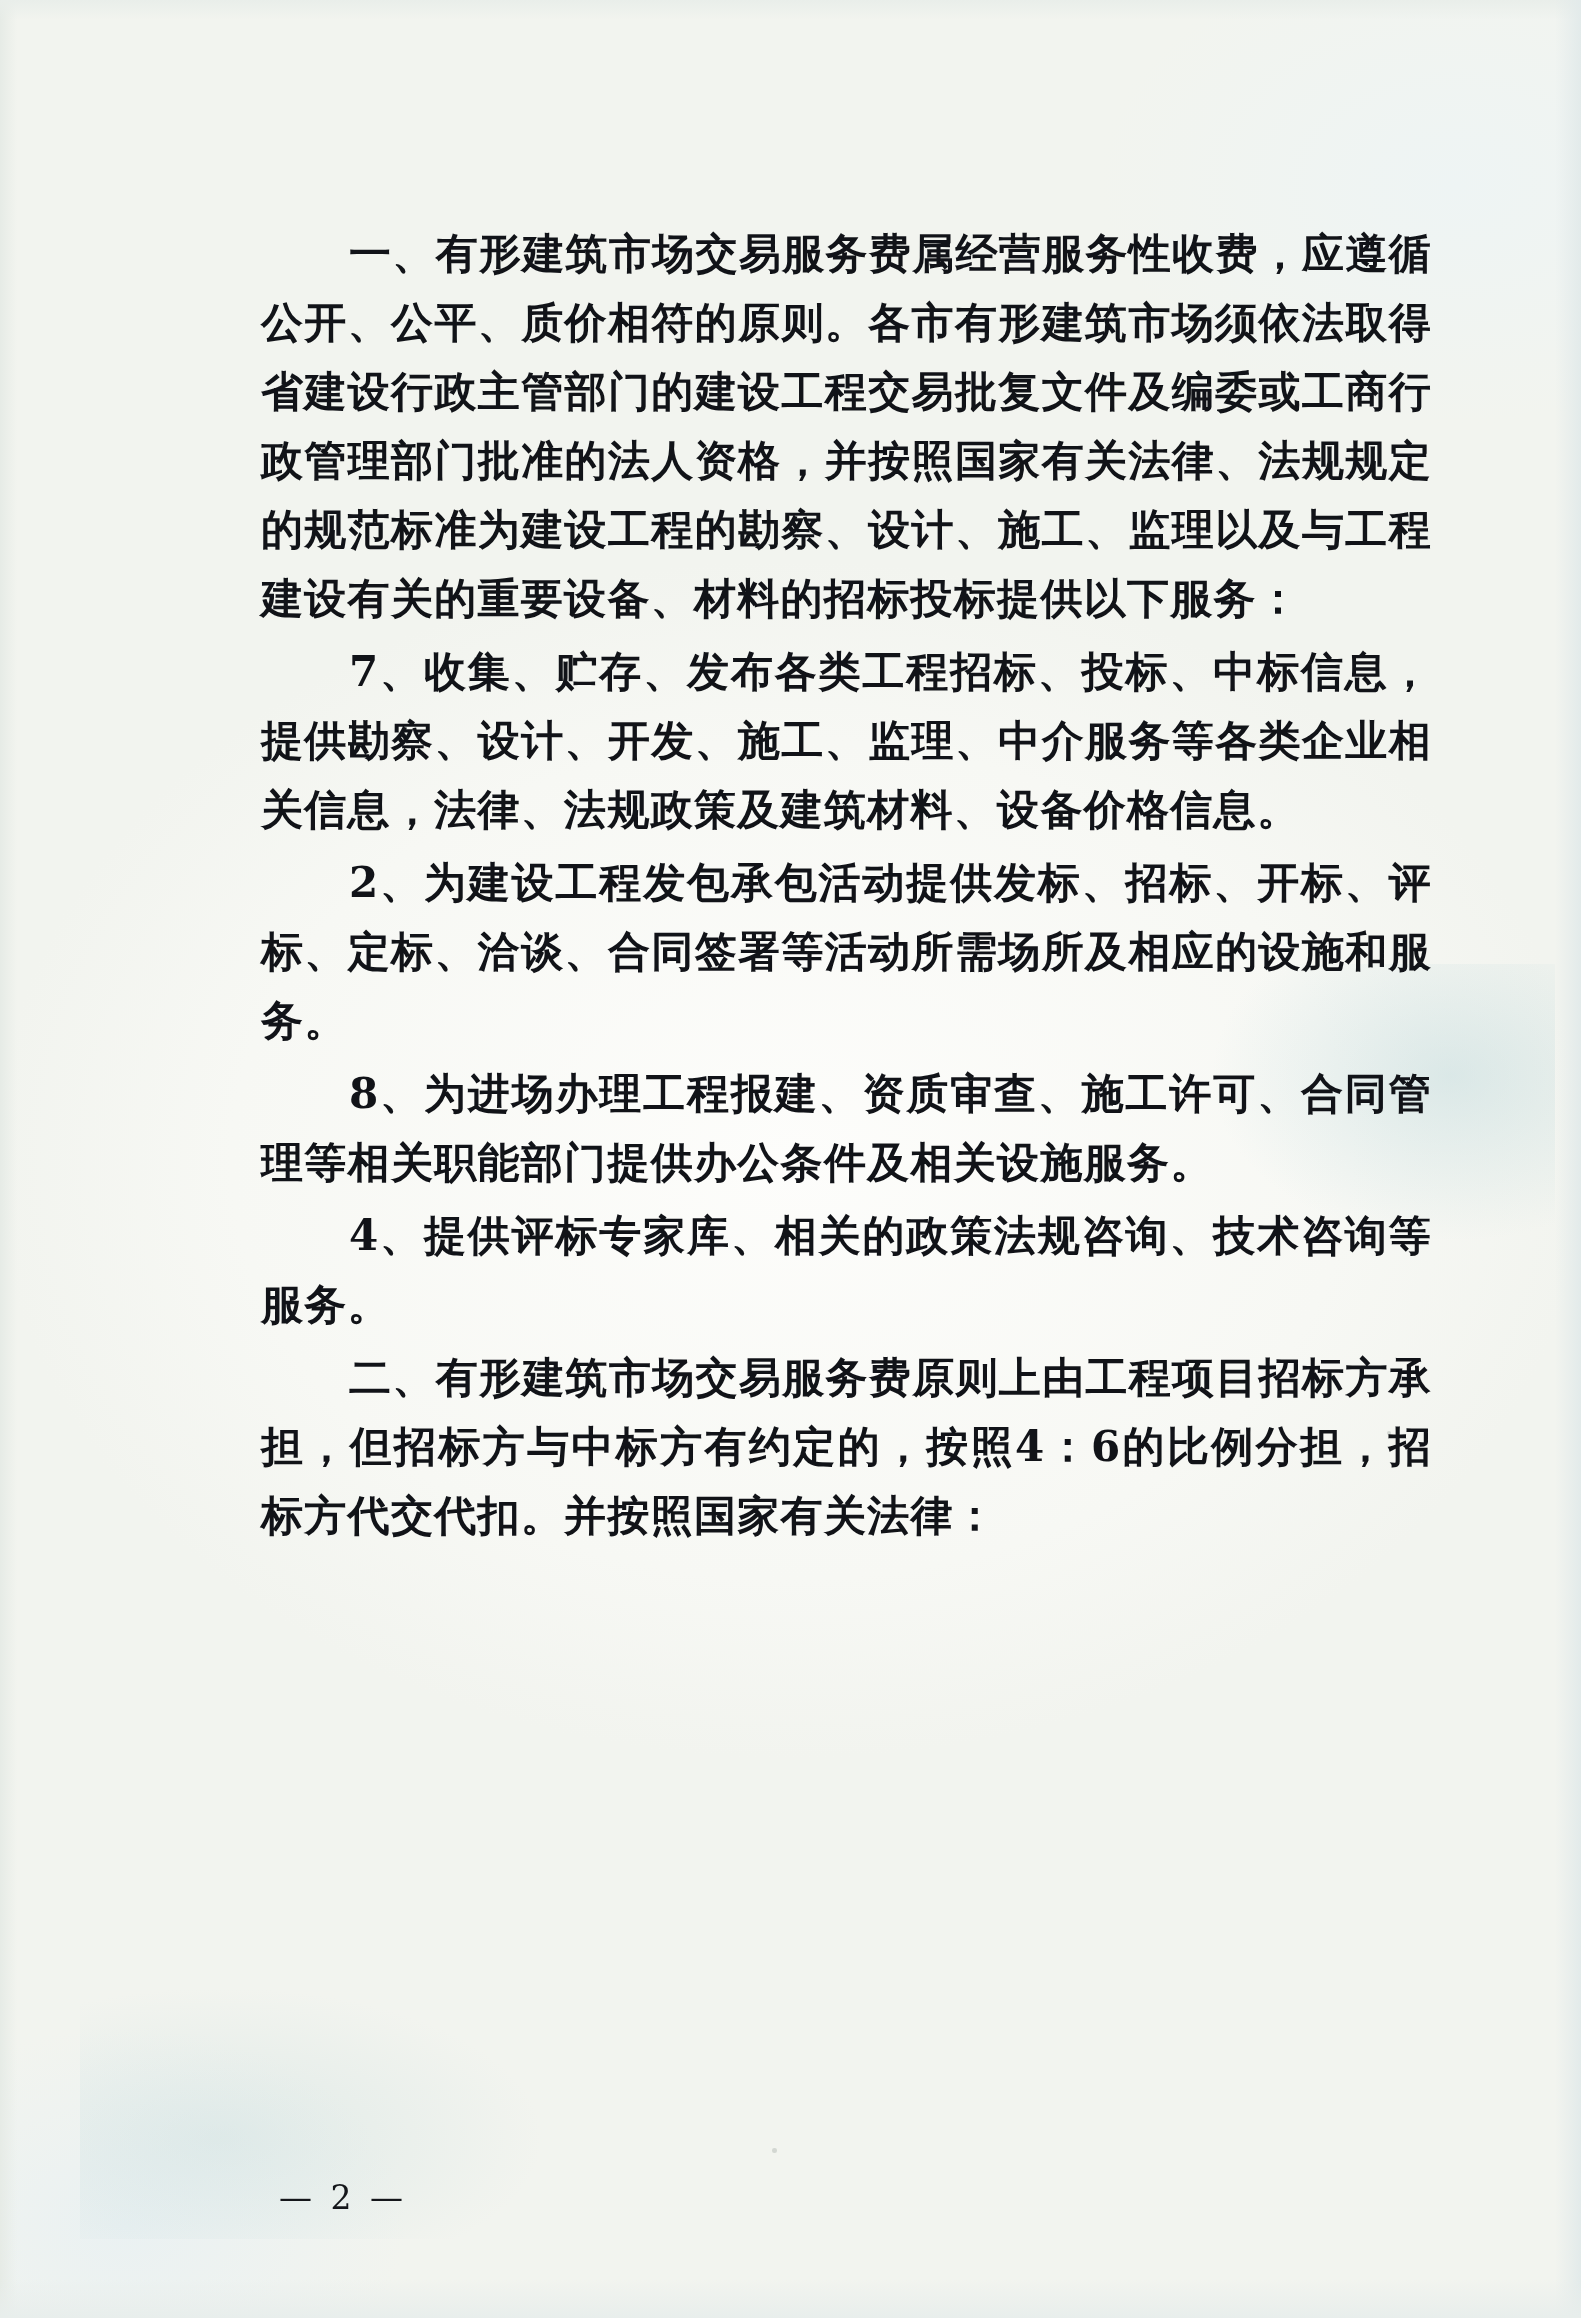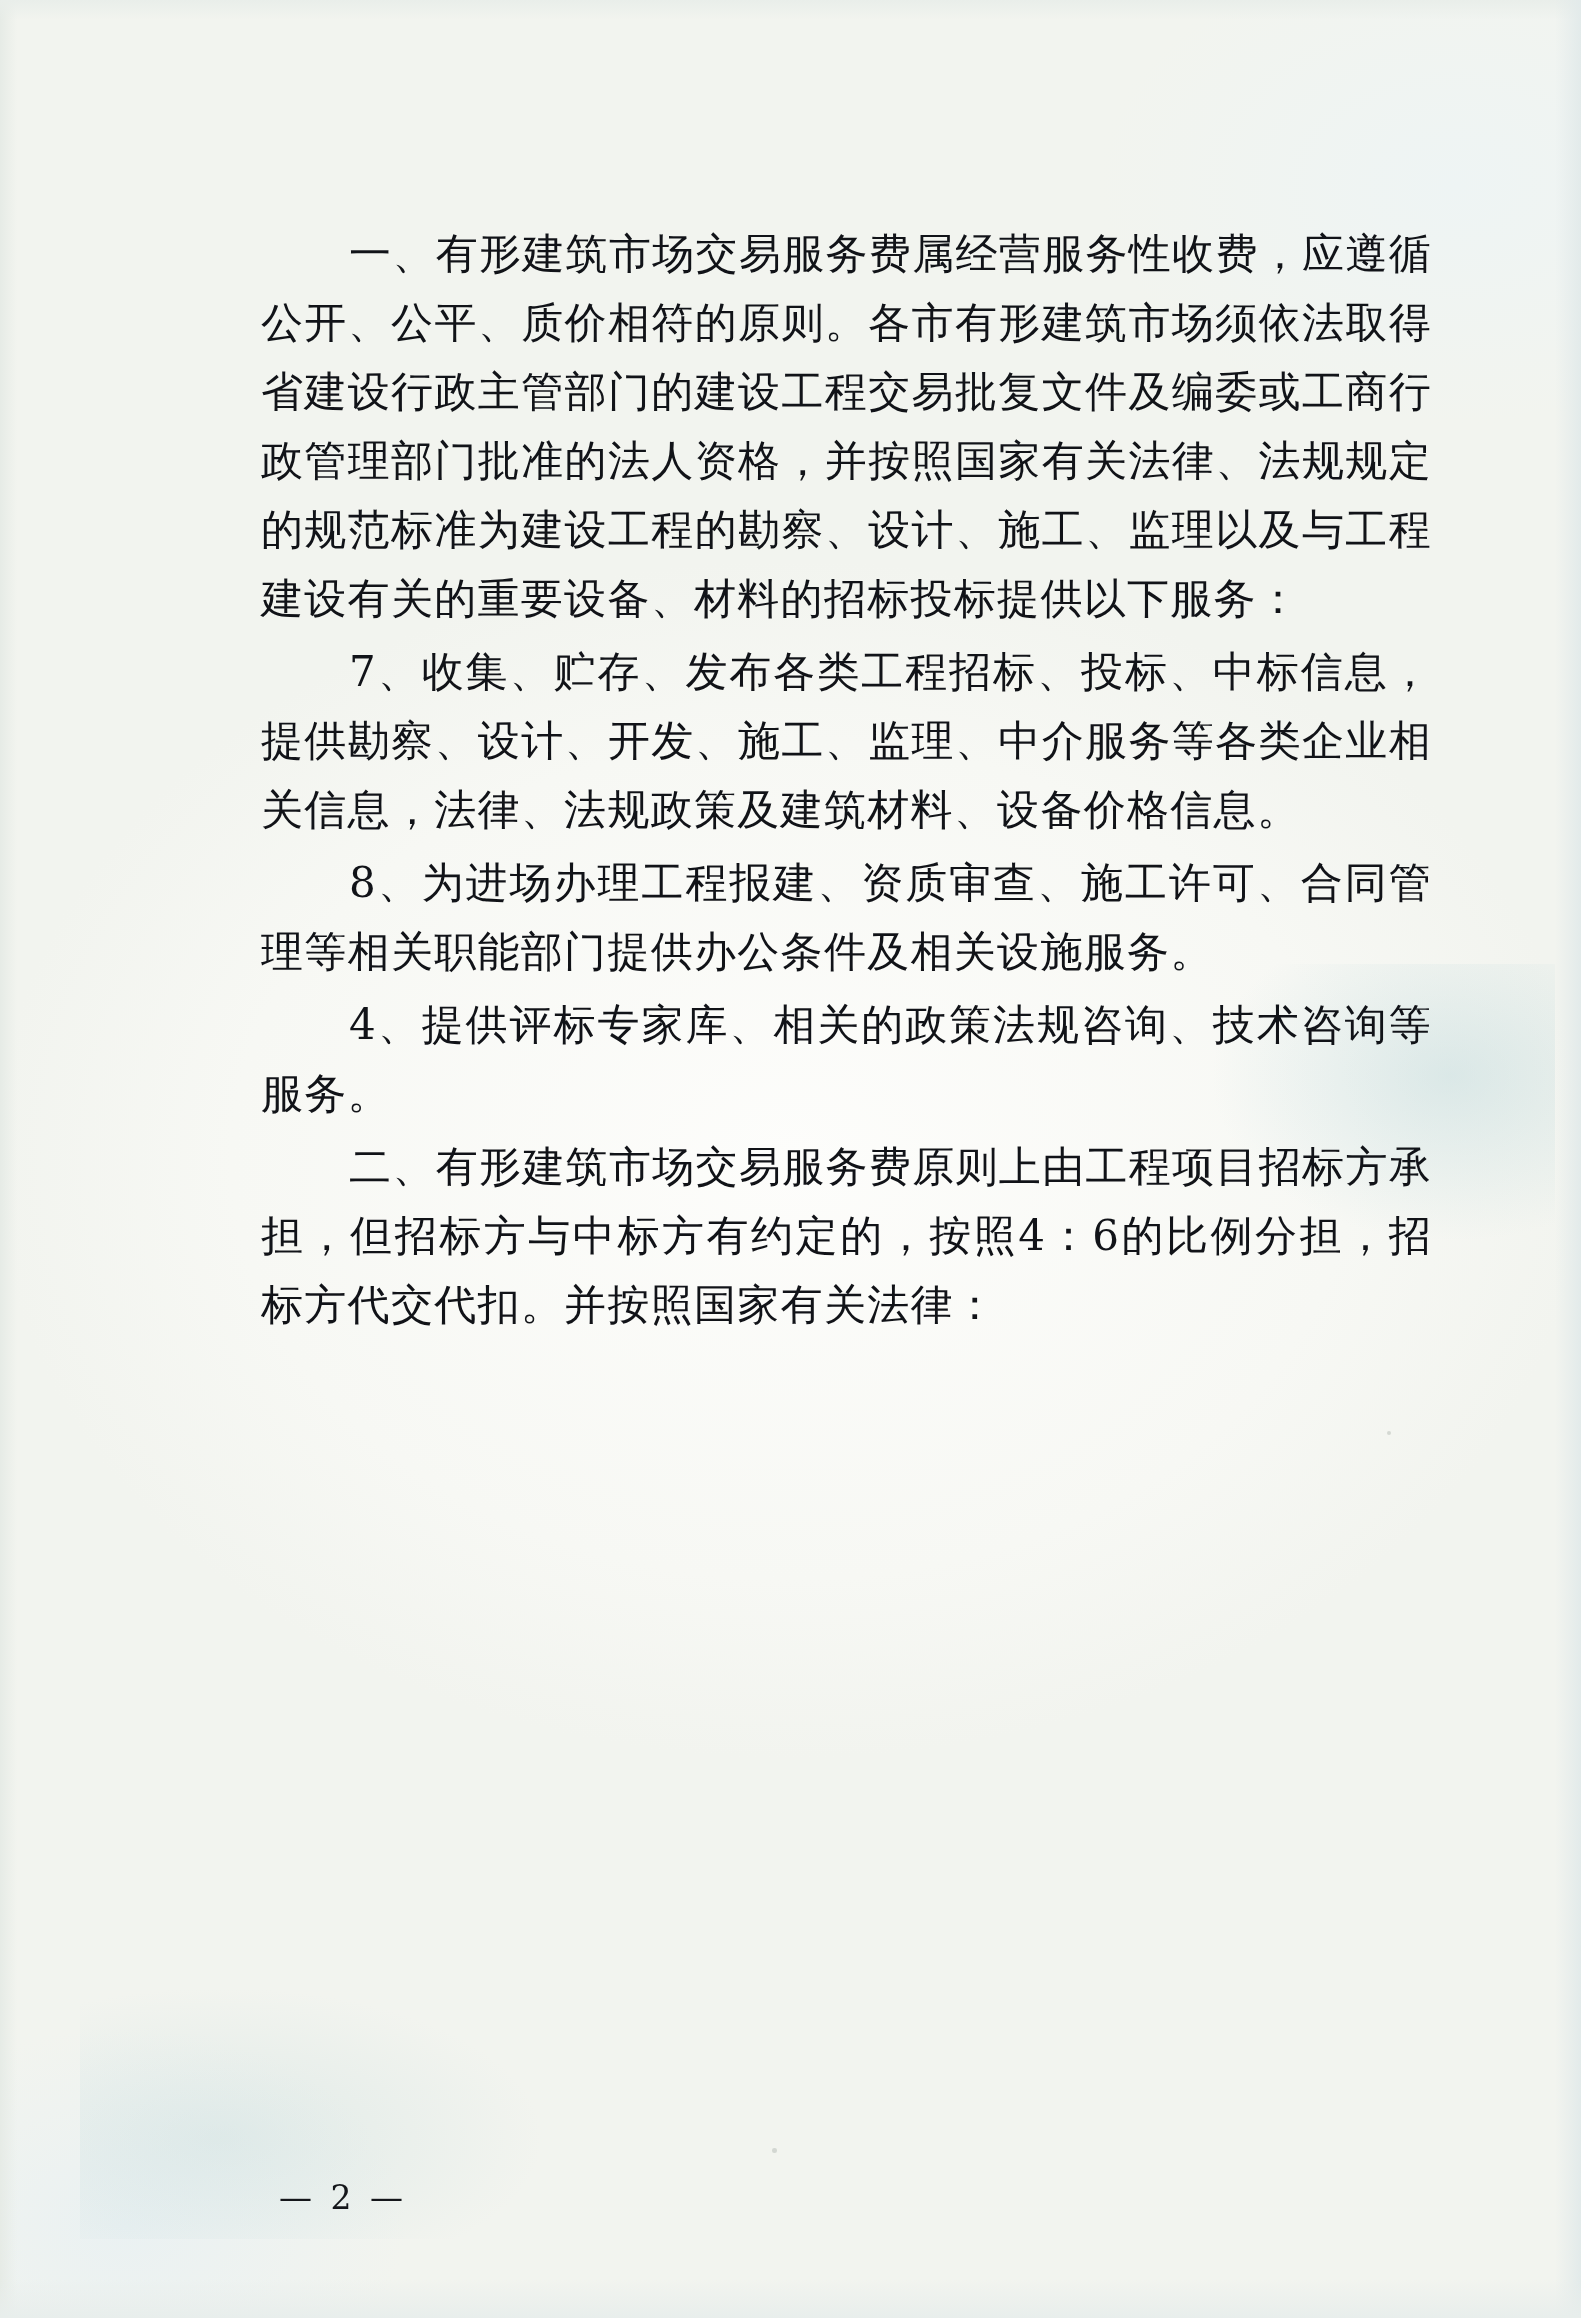--- a/index.html
+++ b/index.html
@@ -70,21 +70,21 @@
     width: 1171px;
   }
   p.para {
     margin: 0 0 4px 0;
     font-size: 42px;
     line-height: 69px;
     letter-spacing: 1.3px;
     text-align: justify;
     text-justify: inter-ideograph;
     text-indent: 88px;
-    font-weight: 400;
+    font-weight: 700;
     color: #111318;
   }
   p.para.last-short {
     text-align: left;
   }
   .page-number {
     position: absolute;
     left: 279px;
     top: 2178px;
     font-size: 33px;
@@ -109,20 +109,21 @@
   <div class="edge-bottom"></div>
   <div class="tint-teal"></div>
   <div class="tint-teal2"></div>
 
   <div class="speck" style="left:772px; top:2148px; width:4.7px; height:4.7px;"></div>
   <div class="speck" style="left:1387px; top:1431px; width:4px; height:4px;"></div>
 
   <div class="content">
     <p class="para">一、有形建筑市场交易服务费属经营服务性收费，应遵循公开、公平、质价相符的原则。各市有形建筑市场须依法取得省建设行政主管部门的建设工程交易批复文件及编委或工商行政管理部门批准的法人资格，并按照国家有关法律、法规规定的规范标准为建设工程的勘察、设计、施工、监理以及与工程建设有关的重要设备、材料的招标投标提供以下服务：</p>
     <p class="para">7、收集、贮存、发布各类工程招标、投标、中标信息，提供勘察、设计、开发、施工、监理、中介服务等各类企业相关信息，法律、法规政策及建筑材料、设备价格信息。</p>
+    <p class="para">2、为建设工程发包承包活动提供发标、招标、开标、评标、定标、洽谈、合同签署等活动所需场所及相应的设施和服务。</p>
     <p class="para">8、为进场办理工程报建、资质审查、施工许可、合同管理等相关职能部门提供办公条件及相关设施服务。</p>
     <p class="para">4、提供评标专家库、相关的政策法规咨询、技术咨询等服务。</p>
     <p class="para">二、有形建筑市场交易服务费原则上由工程项目招标方承担，但招标方与中标方有约定的，按照4：6的比例分担，招标方代交代扣。并按照国家有关法律：</p>
   </div>
 
   <div class="page-number">— 2 —</div>
 </div>
 
 
 </body></html>

